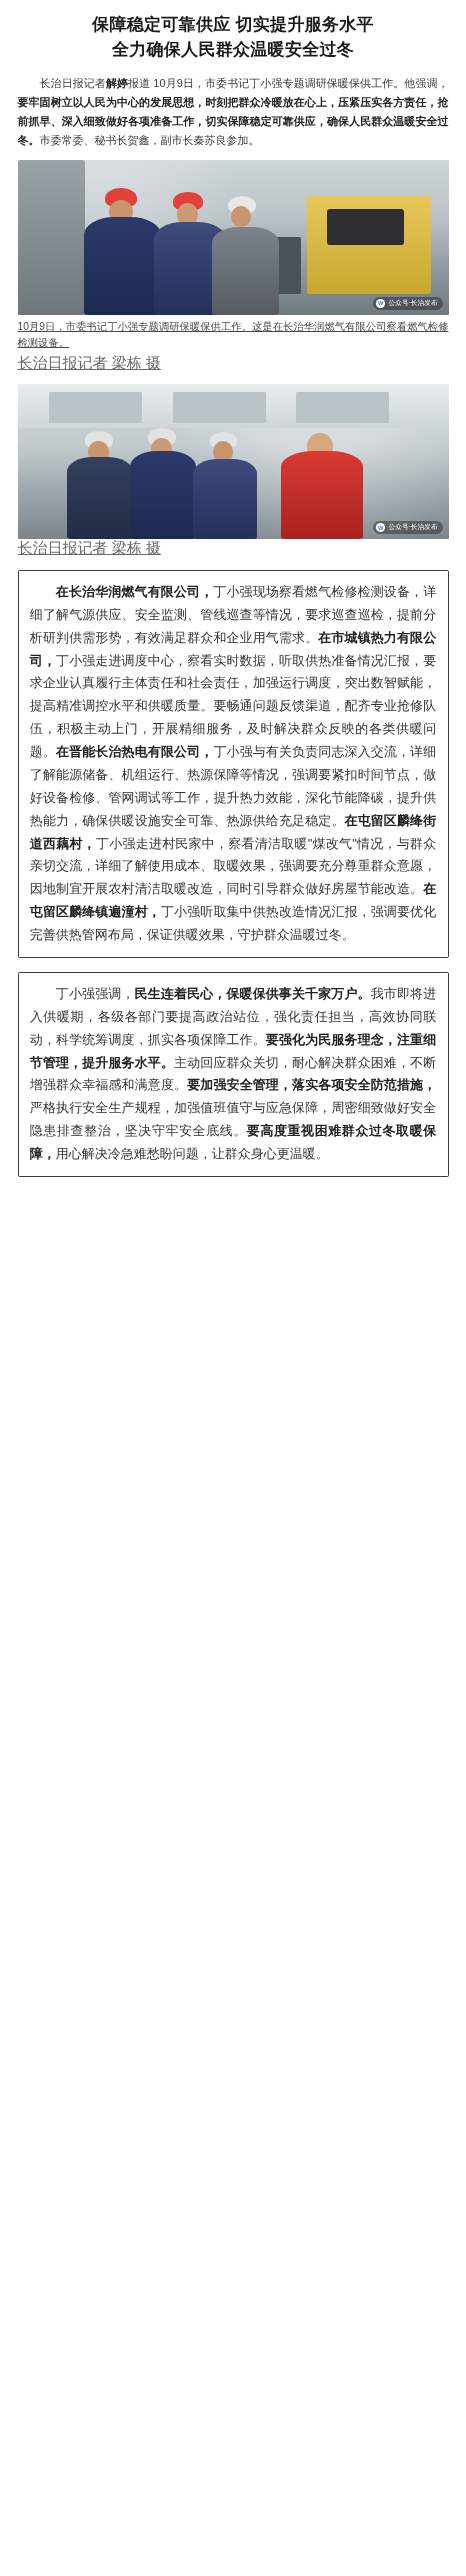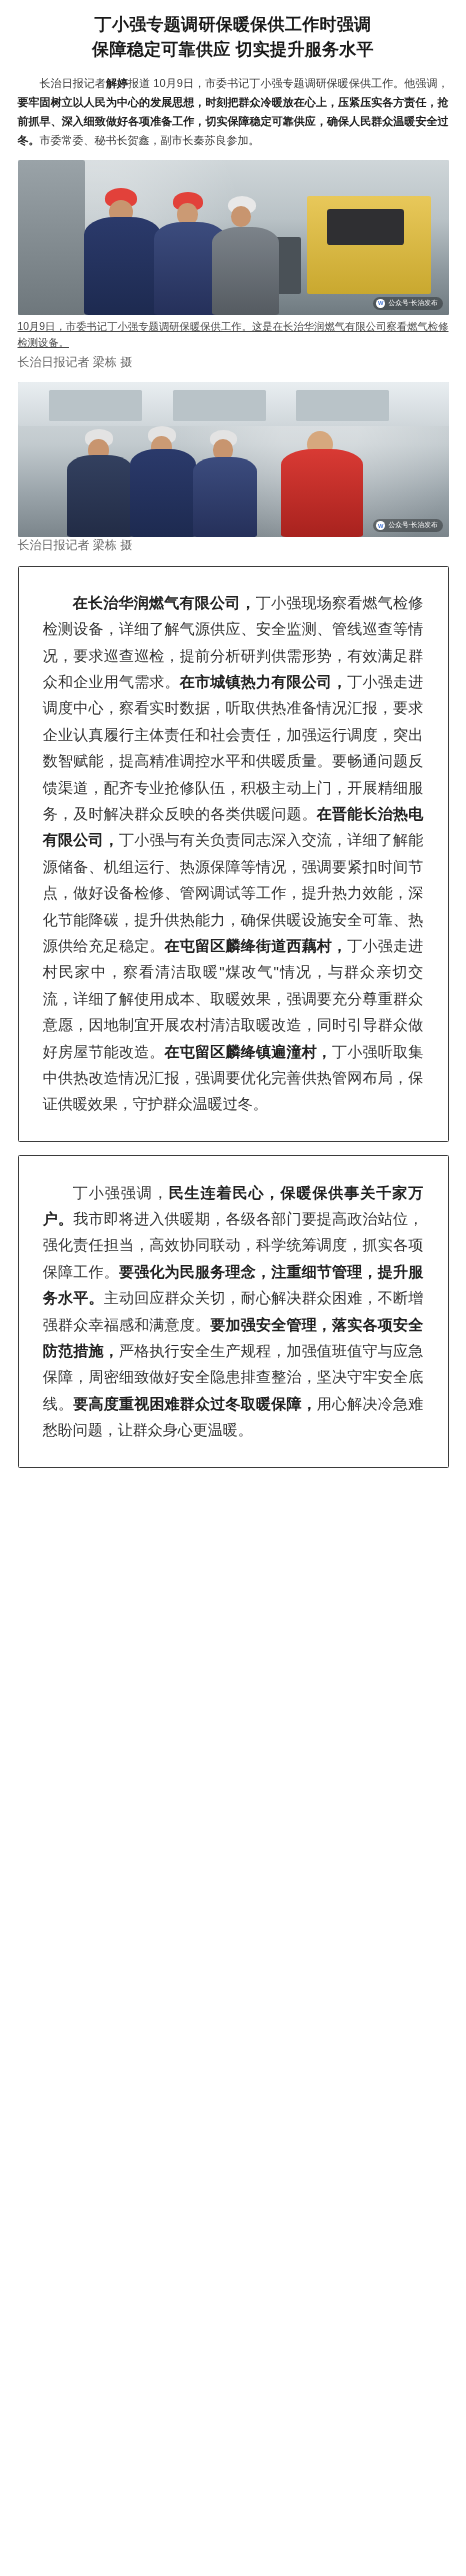--- a/index.html
+++ b/index.html
@@ -112,48 +112,49 @@
   }
   .caption {
     font-size: 10.3px;
     line-height: 1.6;
     color: #4a4a4a;
     margin: 4.1px 0 2.1px 0;
     text-align: justify;
     text-decoration: underline;
   }
   .credit {
-    font-size: 12px;
+    font-size: 15px;
     color: #6a6a6a;
     margin: 0 0 11.3px 0;
+    text-decoration: underline;
   }
   
   .box {
     border: 1px solid #3b3b3b;
     border-radius: 1.5px;
     padding: 10.3px 11.3px;
     margin: 0 0 13.4px 0;
   }
   .box p {
-    font-size: 15px;
+    font-size: 13px;
     line-height: 1.76;
     color: #333333;
     text-align: justify;
     text-indent: 2em;
-    margin: 13px;
+    margin: 0;
   }
 </style>
 </head>
 <body>
 
 <div class="page">
 
   <h1 class="headline">
-    <span class="l">丁小强专题调研保暖保供工作时强调</span>
     <span class="l">保障稳定可靠供应 切实提升服务水平</span>
+    <span class="l">全力确保人民群众温暖安全过冬</span>
   </h1>
 
   <p class="lede" id="lede"><span>长治日报记者</span><span class="b">解婷</span><span>报道 10月9日，市委书记丁小强专题调研保暖保供工作。他强调，</span><span class="b">要牢固树立以人民为中心的发展思想，时刻把群众冷暖放在心上，压紧压实各方责任，抢前抓早、深入细致做好各项准备工作，切实保障稳定可靠供应，确保人民群众温暖安全过冬。</span><span>市委常委、秘书长贺鑫，副市长秦苏良参加。</span></p>
 
   <div class="figure">
     <div class="photo one">
 
       <div class="machine" style="left:289px;top:36px;width:124px;height:98px;background:linear-gradient(180deg,#e8c85a,#c9a82f);"></div>
       <div class="machine" style="left:309px;top:49px;width:77px;height:36px;background:#2f2f32;border-radius:3.1px;"></div>
       <div class="machine" style="left:242px;top:77px;width:41px;height:57px;background:#4a5157;border-radius:2.1px;"></div>

